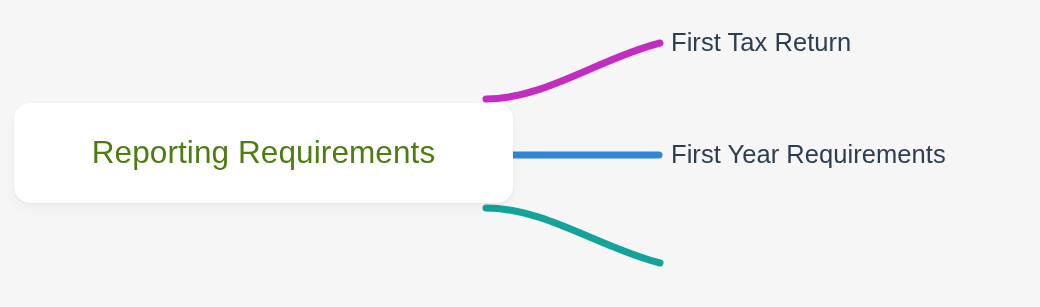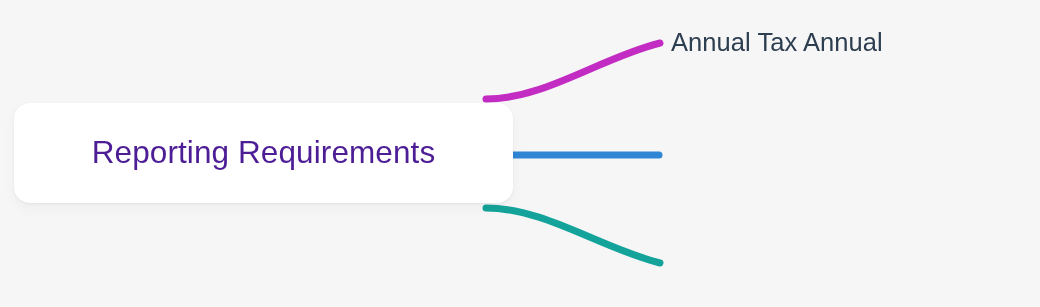--- a/index.html
+++ b/index.html
@@ -68,18 +68,19 @@
 
 <div id="mindmap" style="background: rgb(246, 246, 247);">
 
   <svg id="branch-layer" viewBox="0 0 1040 307" width="1040" height="307" xmlns="http://www.w3.org/2000/svg">
     <path fill="none" stroke-width="7" stroke-linecap="round" stroke="#c32cc3" d="M 486 99 C 545 99 600 58 660 43"></path>
     <path fill="none" stroke-width="7" stroke-linecap="round" stroke="#2e86d4" d="M 513 155 L 659 155"></path>
     <path fill="none" stroke-width="7" stroke-linecap="round" stroke="#14a39a" d="M 486 208 C 545 208 600 248 660 263"></path>
   </svg>
 
   <div id="root-node" style="background: rgb(255, 255, 255);">
-    <span id="root-label" style="color: #4c1d95;">Reporting Requirements</span>
+    <span id="root-label" style="color: #4d7c0f;">Reporting Requirements</span>
   </div>
 
-  <div id="label-0" class="branch-label">Annual Tax Annual</div>
+  <div id="label-0" class="branch-label">First Tax Return</div>
+  <div id="label-1" class="branch-label">First Year Requirements</div>
 
 </div>
 
 </body></html>

